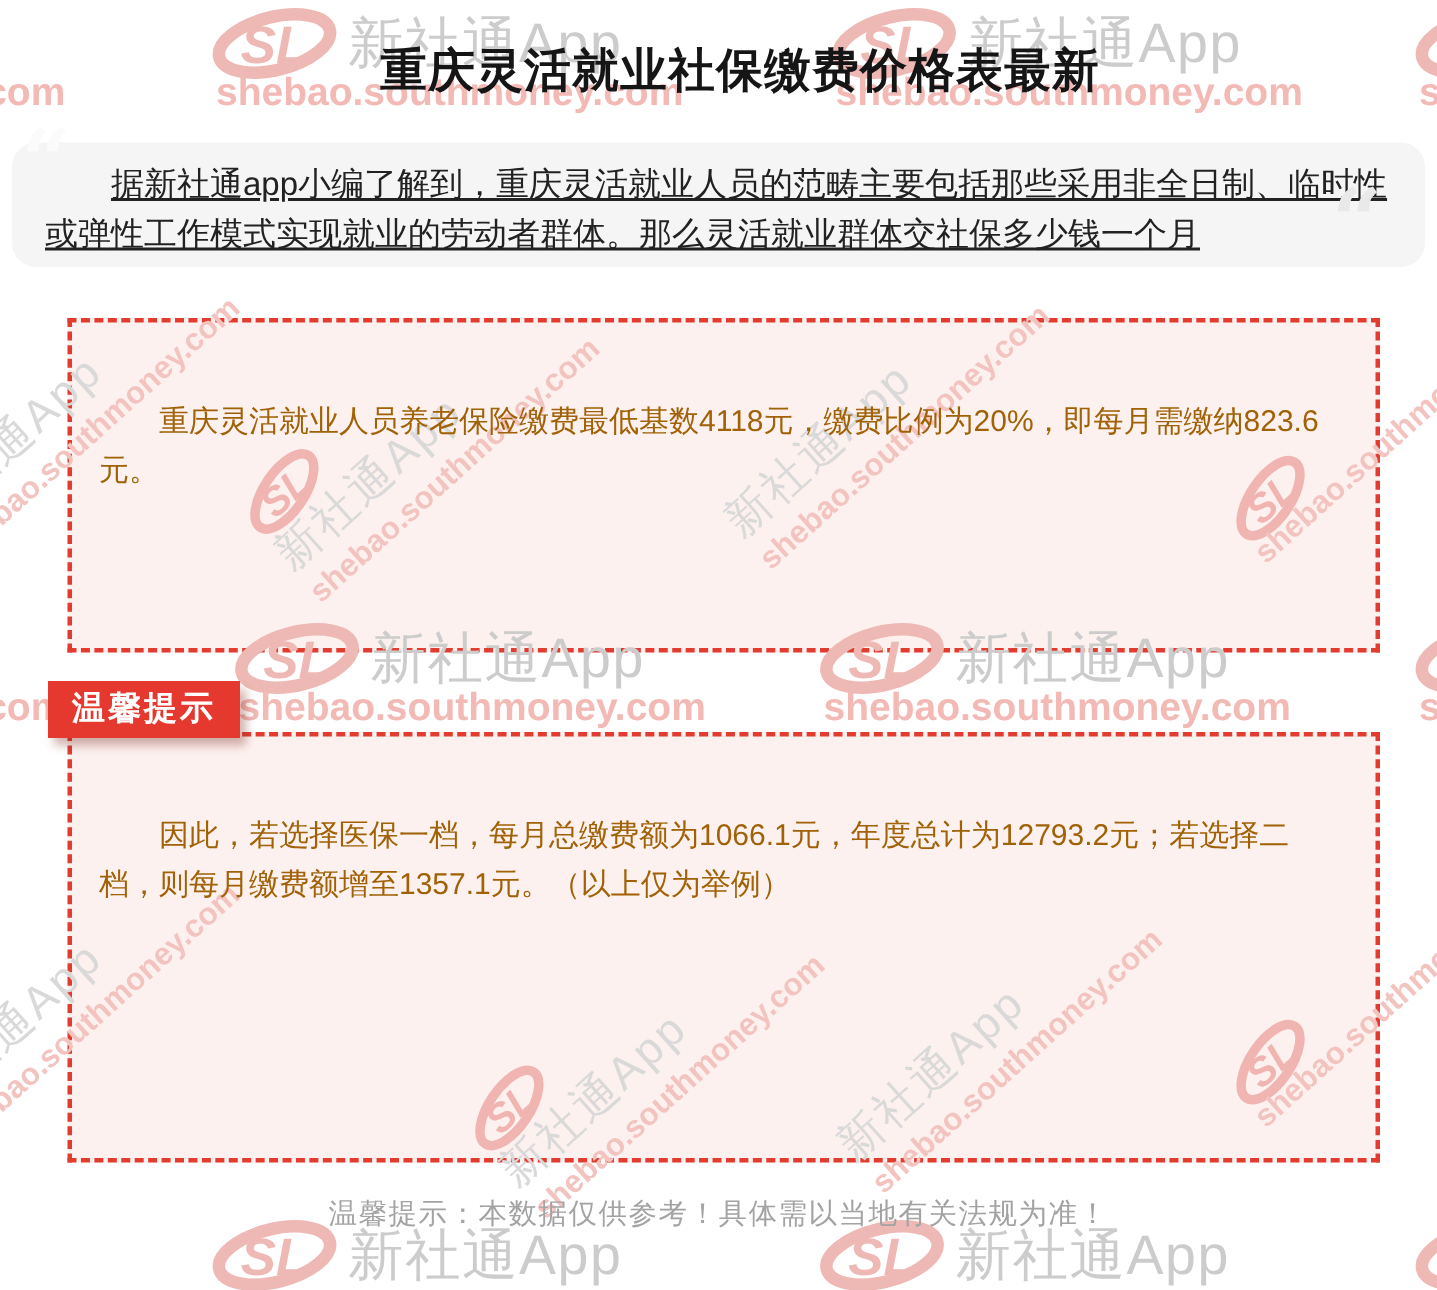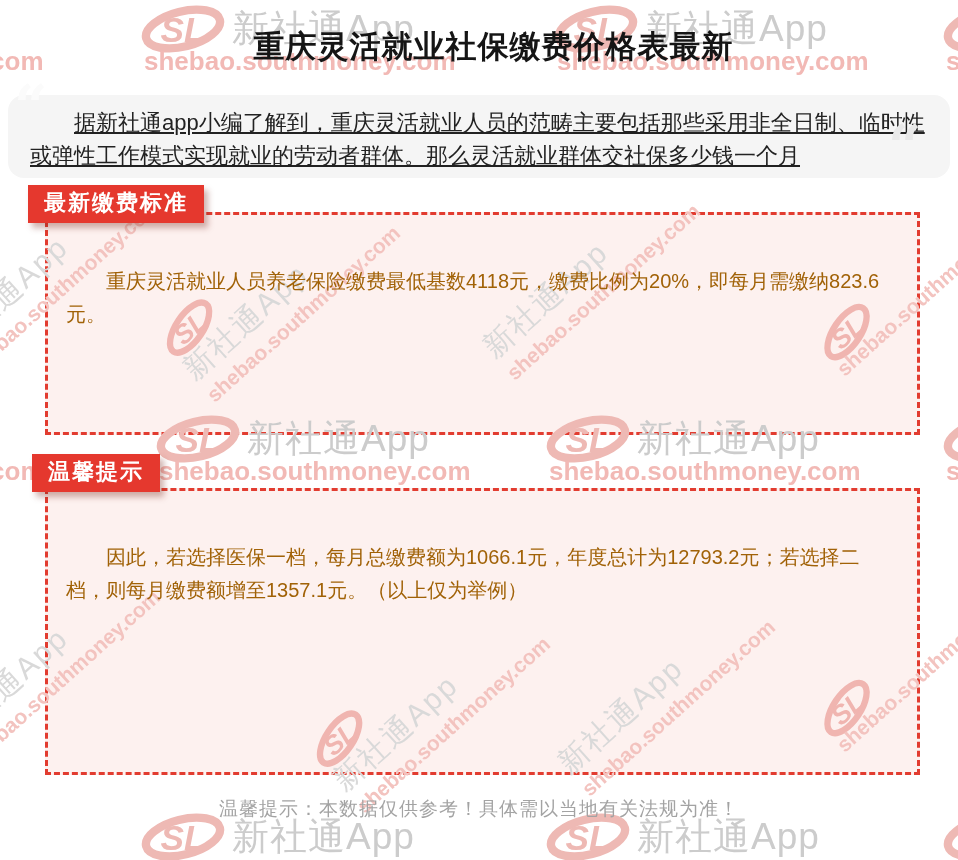--- a/index.html
+++ b/index.html
@@ -273,16 +273,15 @@
         <g transform="rotate(-14 45 27)">
             <ellipse cx="45" cy="27" rx="41" ry="19" fill="none" stroke="currentColor" stroke-width="9"></ellipse>
           </g>
         <text x="45" y="41" text-anchor="middle" font-size="38" font-weight="bold" font-style="italic" fill="currentColor">SL</text>
       </svg>
 
     </div>
     <div class="wm-url">shebao.southmoney.com</div>
   </div>
 
-  <div class="badge badge-1">最新缴费标准</div>
   <div class="badge badge-2">温馨提示</div>
 
 </div>
 
 </body></html>

